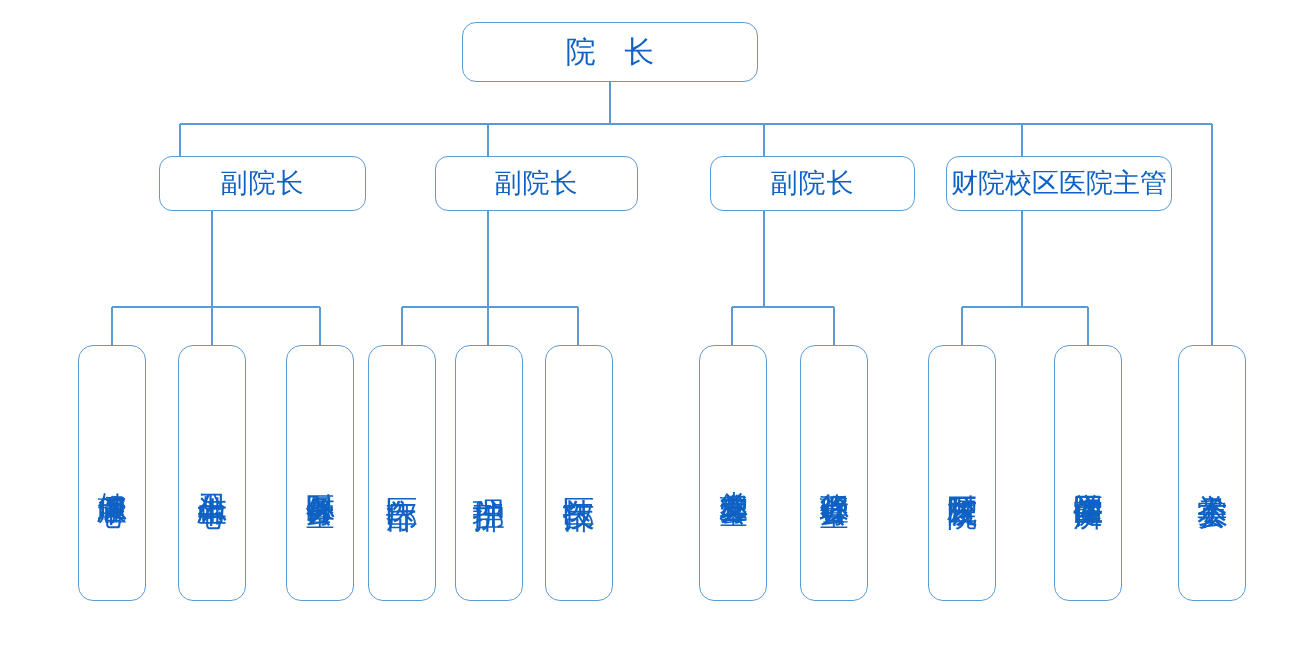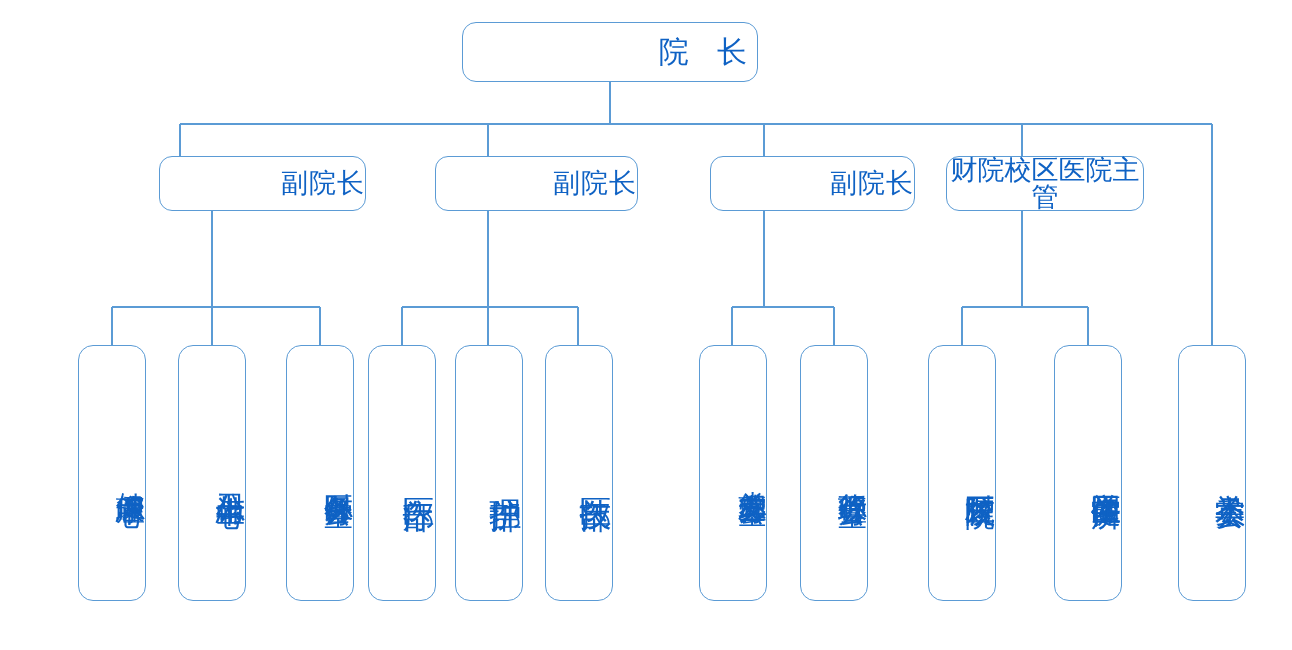--- a/index.html
+++ b/index.html
@@ -25,21 +25,21 @@
   }
   .node {
     position: absolute;
     box-sizing: border-box;
     border: 1.3px solid #5B9BD5;
     border-radius: 13px;
     background: #ffffff;
     color: #0F62C4;
     display: flex;
     align-items: center;
-    justify-content: flex-end;
+    justify-content: center;
     text-align: center;
     line-height: 1.0;
   }
   .node.root {
     border-radius: 14px;
     font-size: 30px;
     letter-spacing: 10px;
     text-indent: 10px;
   }
   .node.level2 {
@@ -117,21 +117,21 @@
 
   <div class="node level2" style="left:111px; top:156px; width:207px; height:55px;">
     <span>副院长</span>
   </div>
   <div class="node level2" style="left:387px; top:156px; width:203px; height:55px;">
     <span>副院长</span>
   </div>
   <div class="node level2" style="left:662px; top:156px; width:205px; height:55px;">
     <span>副院长</span>
   </div>
-  <div class="node level2 wide" style="left:898px; top:156px; width:198px; height:55px;">
+  <div class="node level2 wide" style="left:898px; top:156px; width:226px; height:55px;">
     <span>财院校区医院主管</span>
   </div>
 
   <div class="node leaf" style="left:78px; top:345px; width:68px; height:256px;">
     <span class="vtext fs-29">健康管理中心</span>
   </div>
   <div class="node leaf" style="left:178px; top:345px; width:68px; height:256px;">
     <span class="vtext fs-29">公卫与计生中心</span>
   </div>
   <div class="node leaf" style="left:286px; top:345px; width:68px; height:256px;">

